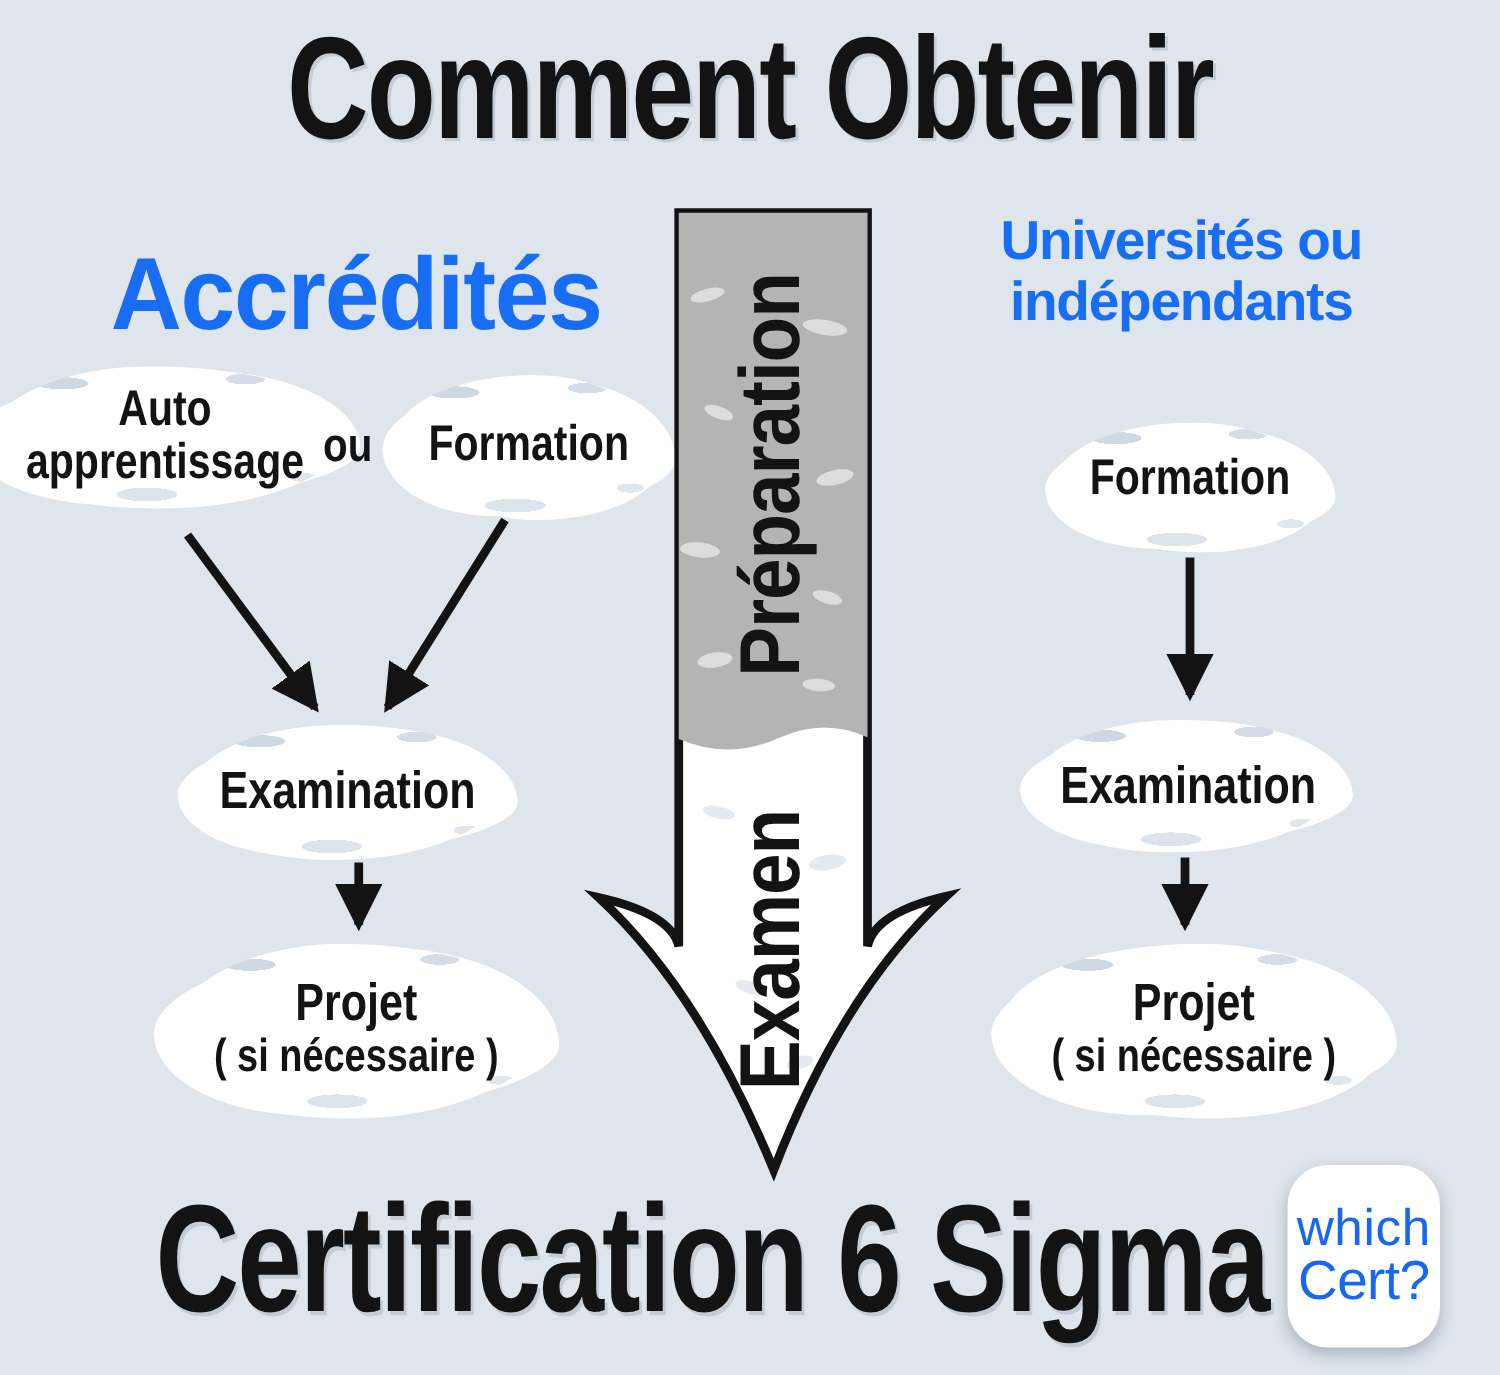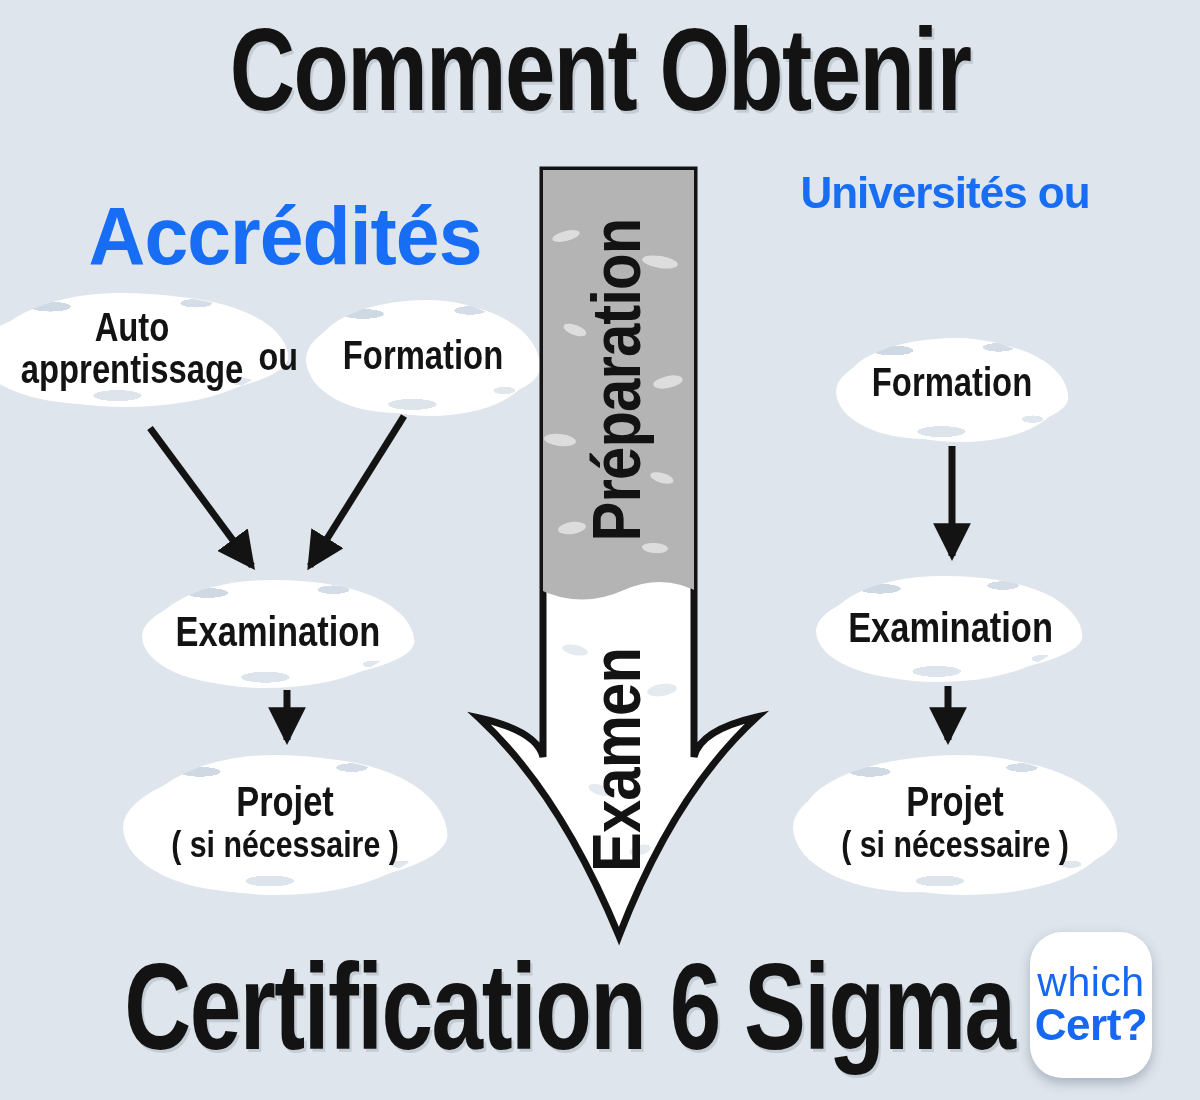--- a/index.html
+++ b/index.html
@@ -89,30 +89,31 @@
 
   
   .logo {
     left:1030px; top:932px; width:122px; height:146px;
     background:#ffffff; border-radius:32px;
     box-shadow:0 5px 12px rgba(100,115,135,.45);
     display:flex; flex-direction:column; align-items:center; justify-content:center;
     line-height:1.02;
   }
   .logo-which { color:#1668f2; font-size:41px; font-weight:400; letter-spacing:0.5px; }
-  .logo-cert  { color:#1668f2; font-size:44px; font-weight:700; letter-spacing:-0.5px; }
+  .logo-cert  { color:#1668f2; font-size:44px; font-weight:400; letter-spacing:-0.5px; }
 </style>
 </head>
 <body>
 
 <div class="abs big-title title-top">Comment Obtenir</div>
 
 <div class="abs blue-heading heading-left">Accrédités</div>
 <div class="abs blue-heading heading-right">
   <div>Universités ou</div>
+  <div>indépendants</div>
 </div>
 
 <div class="blob r1 blob-auto"></div>
 <div class="blob r2 blob-form-left"></div>
 <div class="blob r3 blob-exam-left"></div>
 <div class="blob r1 blob-proj-left"></div>
 <div class="blob r2 blob-form-right"></div>
 <div class="blob r3 blob-exam-right"></div>
 <div class="blob r2 blob-proj-right"></div>
 

